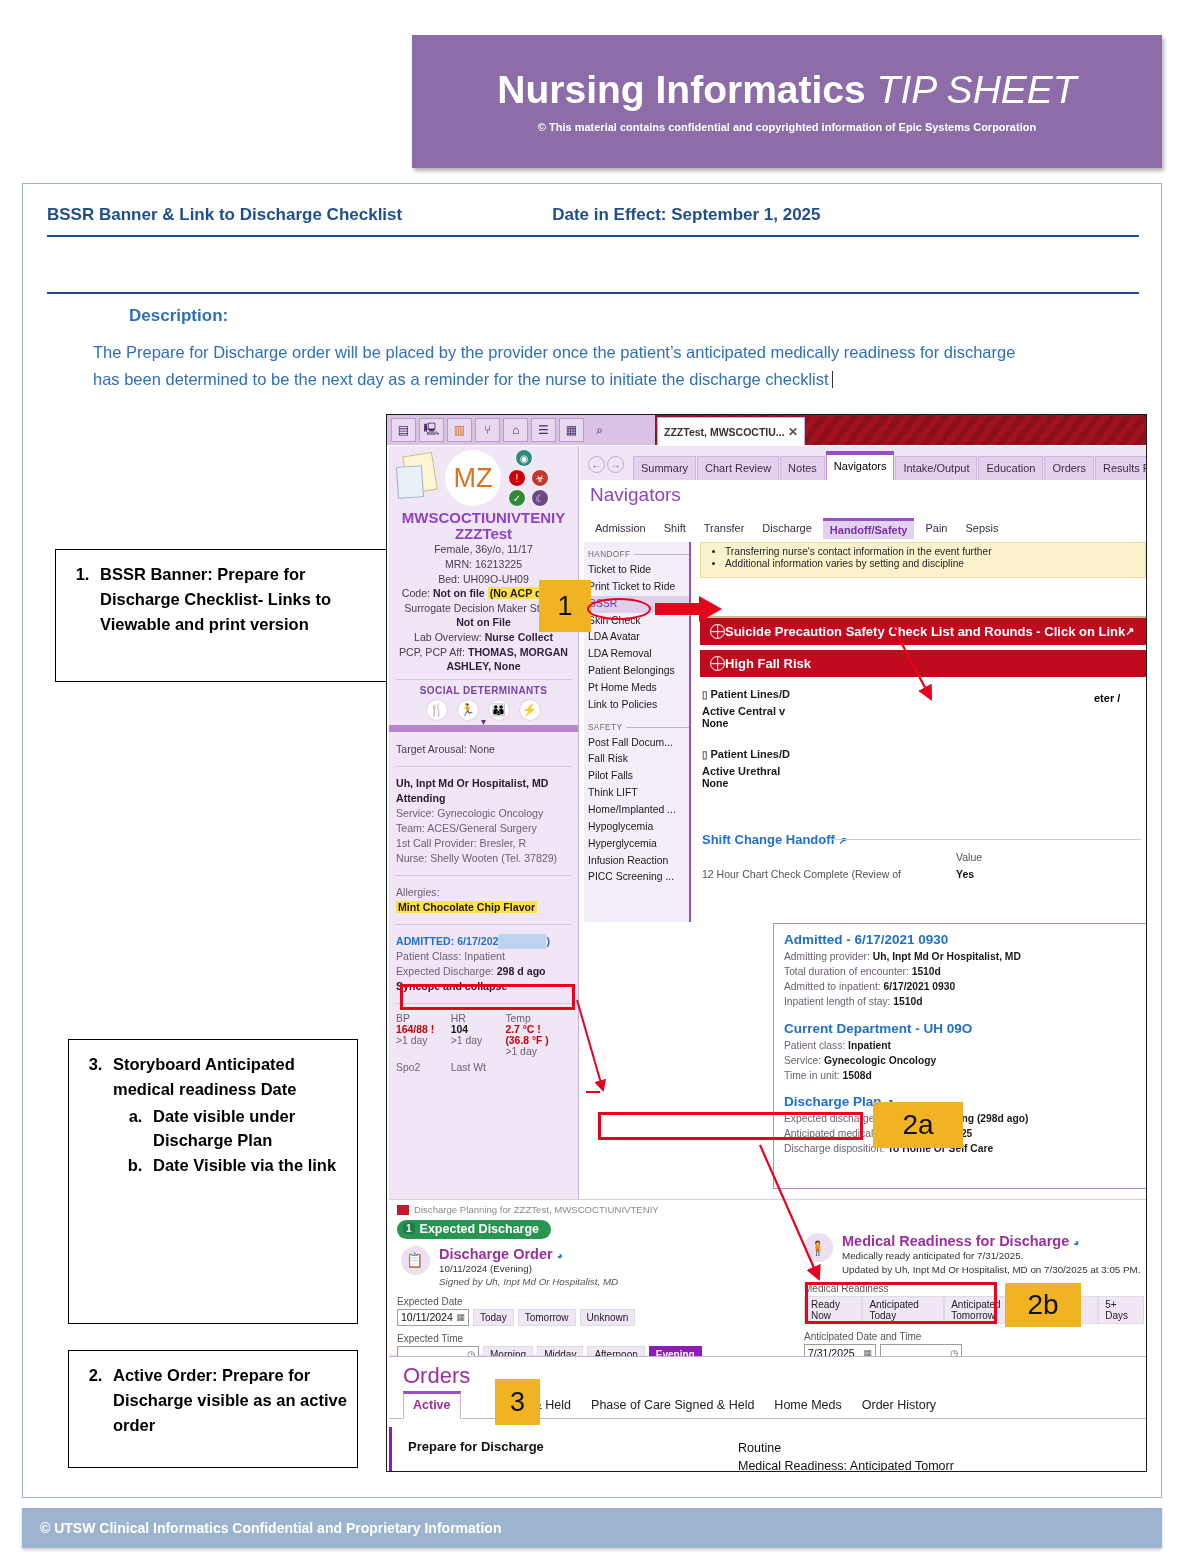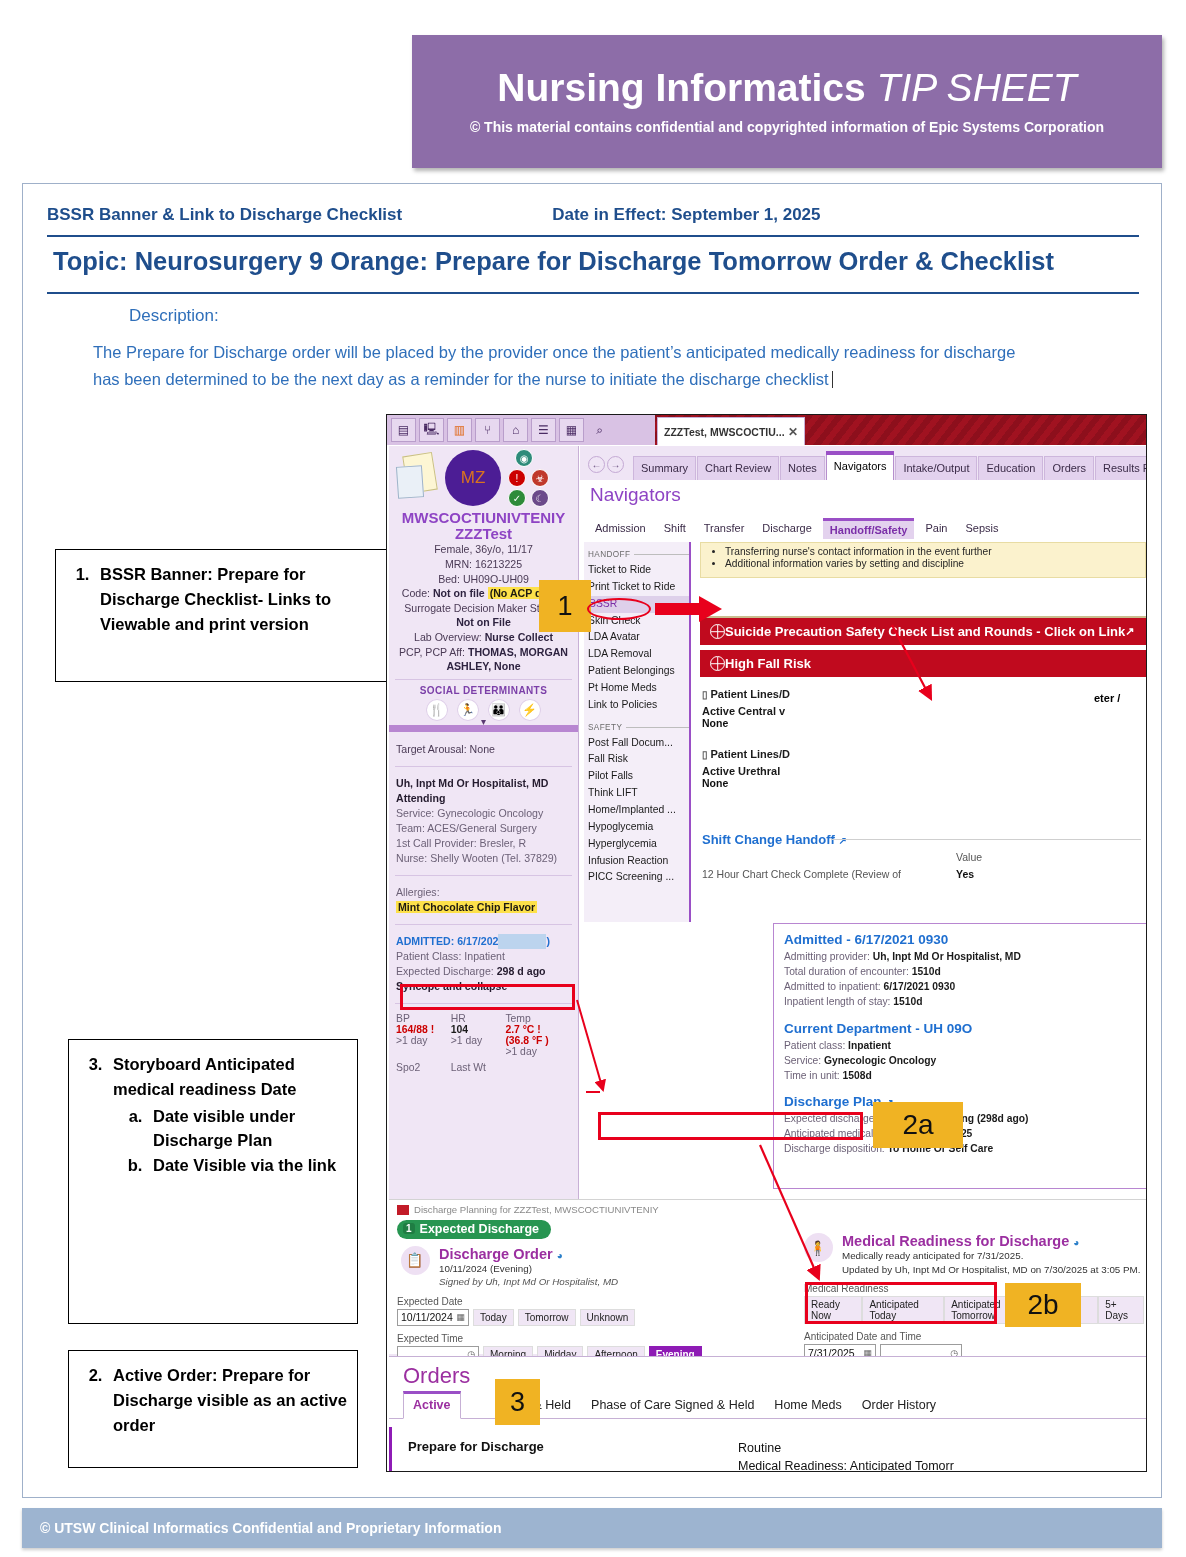--- a/index.html
+++ b/index.html
@@ -23,21 +23,21 @@
   .brand-left .ut { color:#fff; font-size:34px; font-weight:700; letter-spacing:-0.5px; line-height:1; }
   .brand-left .mc { color:#fff; font-size:24px; font-weight:400; line-height:1.4; }
   .brand-right {
     position:absolute; left:390px; top:0; width:750px; height:133px;
     background:#8d6da8;
     display:flex; flex-direction:column; align-items:center; justify-content:center;
     box-shadow:2px 3px 4px rgba(0,0,0,.30);
   }
   .brand-right .ttl { color:#fff; font-size:39px; font-weight:700; line-height:1.05; white-space:nowrap;}
   .brand-right .ttl em { font-style:italic; font-weight:400; }
-  .brand-right .copy { color:#fff; font-size:14px; font-weight:700; margin-top:10px; white-space:nowrap;}
+  .brand-right .copy { color:#fff; font-size:11px; font-weight:700; margin-top:10px; white-space:nowrap;}
 
   
   .doc-frame {
     position:absolute; left:22px; top:183px; width:1140px; height:1315px;
     border:1px solid #9fb0c9; background:#fff;
   }
   .subhead {
     position:absolute; left:24px; top:14px; width:1090px; height:34px;
     display:flex; align-items:center;
   }
@@ -45,21 +45,21 @@
   .subhead .s2 { color:#1f4e8c; font-size:17px; font-weight:700; margin-left:150px; }
   .rule { position:absolute; left:24px; width:1092px; height:2px; background:#1f4e8c; }
   .rule.r1 { top:51px; }
   .rule.r2 { top:108px; }
   .topic {
     position:absolute; left:30px; top:63px; width:1100px;
     color:#1f4e8c; font-size:25.5px; font-weight:700; white-space:nowrap;
   }
   .desc-label {
     position:absolute; left:106px; top:122px;
-    color:#2f6fba; font-size:17px; font-weight:400;
+    color:#2f6fba; font-size:17px; font-weight:700;
   }
   .desc-body {
     position:absolute; left:70px; top:155px; width:950px;
     color:#2f6fba; font-size:16.5px; line-height:1.62;
   }
   .caret { display:inline-block; width:1px; height:17px; background:#333; vertical-align:-3px; margin-left:3px;}
 
   
   .callout {
     position:absolute; border:1.6px solid #000; background:#fff;
@@ -111,21 +111,21 @@
   .sb-doc .pg {
     position:absolute; width:30px; height:38px; background:#fdf6d4; border:1px solid #c9bf87;
     transform:rotate(-9deg); left:8px; top:0;
   }
   .sb-doc .pg2 {
     position:absolute; width:26px; height:32px; background:#eaf0f7; border:1px solid #9fb3c9;
     left:0; top:12px; transform:rotate(-4deg);
   }
   .sb-avatar {
     position:absolute; left:56px; top:4px; width:56px; height:56px; border-radius:50%;
-    background:#4c1d95; color:#d9731f; font-size:17px; font-weight:400;
+    background:#ffffff; color:#d9731f; font-size:27px; font-weight:400;
     display:flex; align-items:center; justify-content:center;
   }
   .sb-icons { position:absolute; left:118px; top:2px; width:56px; }
   .sbi {
     width:18px; height:18px; border-radius:50%; display:inline-flex;
     align-items:center; justify-content:center; font-size:10px; color:#fff; margin:1px;
     border:1px solid #fff;
   }
   .sb-name { text-align:center; color:#8e44c4; font-size:15px; font-weight:700; line-height:1.08; padding:2px 4px 0; }
   .sb-line { text-align:center; font-size:10.6px; padding:0 4px; line-height:1.38; }
@@ -314,21 +314,20 @@
     <div class="copy">© This material contains confidential and copyrighted information of Epic Systems Corporation</div>
   </div>
 </div>
 
 <div class="doc-frame">
   <div class="subhead">
     <span class="s1">BSSR Banner &amp; Link to Discharge Checklist</span>
     <span class="s2">Date in Effect:  September 1, 2025</span>
   </div>
   <div class="rule r1"></div>
-  <div class="topic">Topic: Neurosurgery 9 Orange: Prepare for Discharge Tomorrow Order &amp; Checklist</div>
   <div class="rule r2"></div>
   <div class="desc-label">Description:</div>
   <div class="desc-body"><span>The Prepare for Discharge order will be placed by the provider once the patient’s anticipated medically readiness for discharge has been determined to be the next day as a reminder for the nurse to initiate the discharge checklist</span><span class="caret"></span></div>
 </div>
 
 <div class="callout cb1">
   <ol start="1">
       <li>BSSR Banner: Prepare for Discharge Checklist- Links to Viewable  and print version</li>
     </ol>
 </div>

